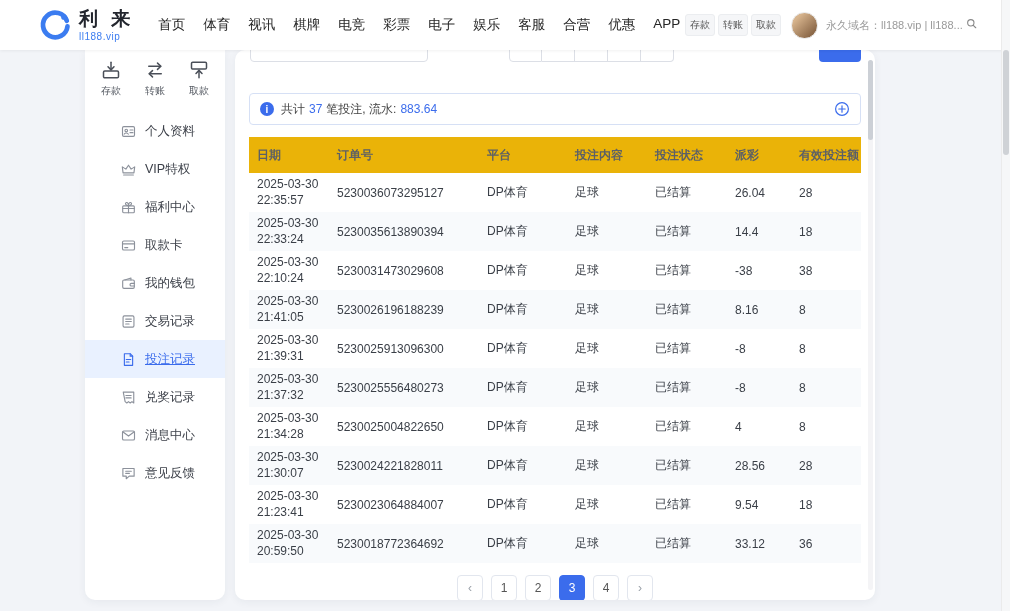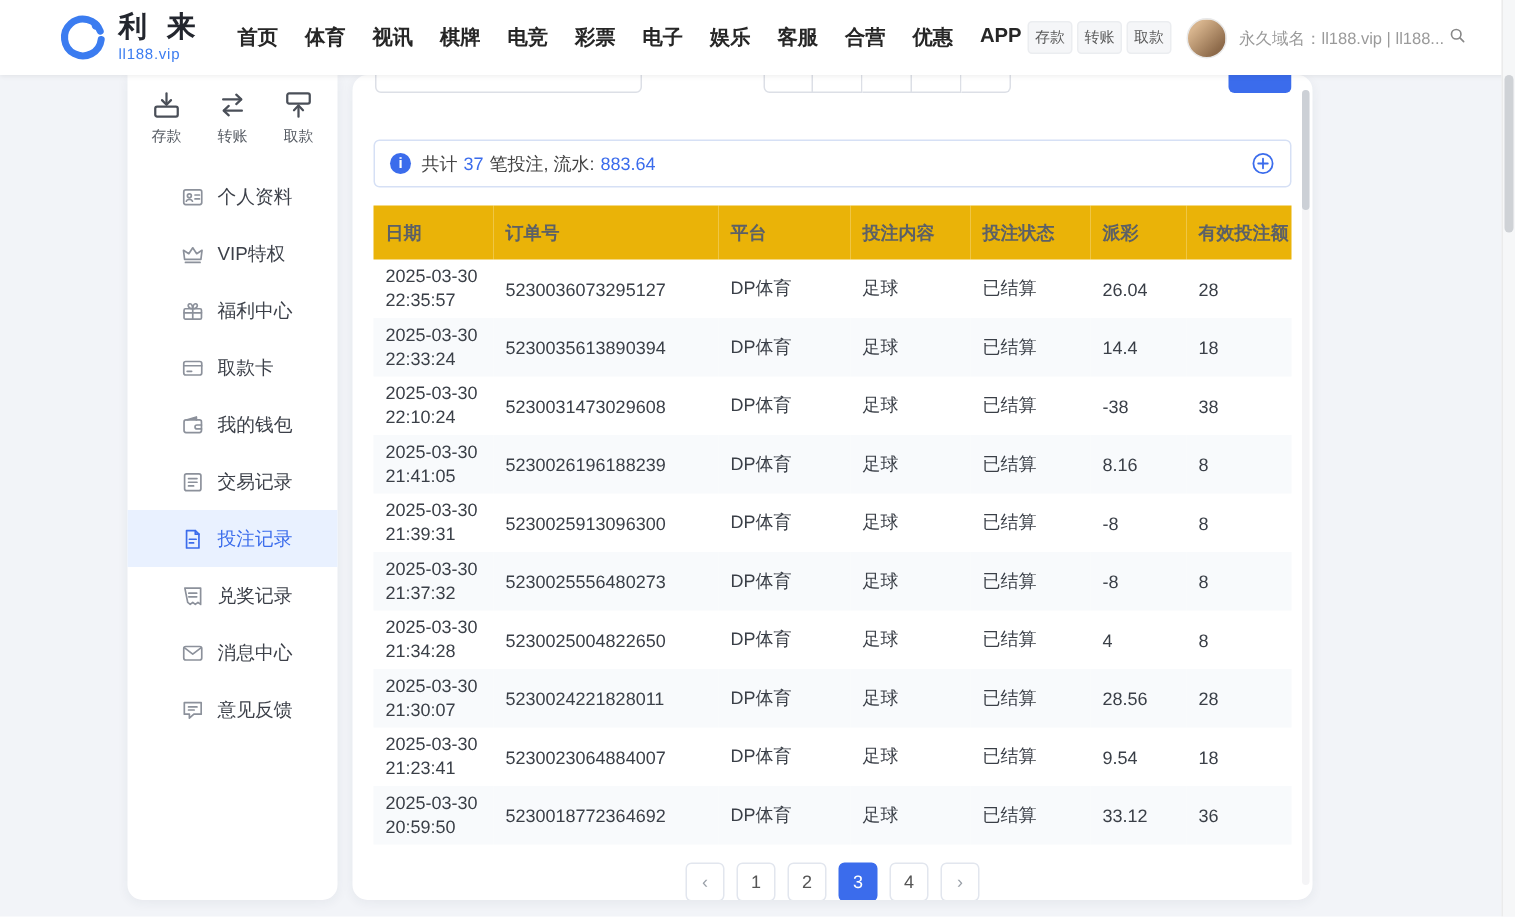--- a/index.html
+++ b/index.html
@@ -13,21 +13,21 @@
   
   .header {
     position:absolute; top:0; left:0; width:1010px; height:50px;
     background:#fff; display:flex; align-items:center;
     padding:0 16px 0 38px; box-shadow:0 1px 3px rgba(0,0,0,.06); z-index:10;
   }
   .logo { display:flex; align-items:center; gap:7px; cursor:pointer; }
   .logo-title { font-size:19px; font-weight:700; color:#23262e; letter-spacing:4px; line-height:1; white-space:nowrap; }
   .logo-domain { font-size:10px; color:#3b7cf0; margin-top:3px; letter-spacing:.5px; }
   .nav { display:flex; gap:18px; margin-left:24px; }
-  .nav-item { font-size:13.5px; font-weight:700; color:#262626; cursor:pointer; white-space:nowrap; text-decoration:none; }
+  .nav-item { font-size:13.5px; font-weight:400; color:#262626; cursor:pointer; white-space:nowrap; text-decoration:none; }
   .header-right { margin-left:auto; display:flex; align-items:center; gap:8px; }
   .wallet-actions { display:flex; gap:3px; margin-right:2px; }
   .wa-btn { font-size:10px; color:#595959; background:#f5f6f8; border:1px solid #ebedf0; border-radius:3px; padding:3px 4px; cursor:pointer; white-space:nowrap; }
   .avatar { width:27px; height:27px; border-radius:50%; flex:none; cursor:pointer;
     background:linear-gradient(135deg,#d7b48d 20%,#8d6a4a 80%); border:1px solid #e8e8e8; }
   .user-block { display:flex; flex-direction:column; justify-content:center; gap:3px; min-width:168px; }
   .user-line1 { display:flex; align-items:baseline; gap:12px; }
   .user-name { font-size:12px; color:#333; font-weight:700; cursor:pointer; }
   .assets-label { font-size:11px; color:#666; }
   .assets-value { font-size:11px; color:#e2641b; font-weight:700; }
@@ -38,21 +38,21 @@
     position:absolute; left:85px; top:50px; width:140px; height:550px;
     background:#fff; border-radius:0 0 10px 10px; box-shadow:0 2px 8px rgba(31,45,70,.06);
   }
   .quick-actions { display:flex; justify-content:space-between; padding:10px 16px 4px; }
   .qa { display:flex; flex-direction:column; align-items:center; gap:4px; cursor:pointer; color:#4a4f58; }
   .qa-label { font-size:10px; color:#565b63; }
   .side-menu { margin-top:10px; }
   .menu-item { height:38px; display:flex; align-items:center; gap:9px; padding-left:36px;
     font-size:12.5px; color:#3c4049; cursor:pointer; }
   .menu-item .icon { color:#8c919b; display:flex; }
-  .menu-item.active { background:#e9f1ff; color:#3b6cec; }
+  .menu-item.active { background:#e9f1ff; color:#3b6cec;text-decoration:underline; }
   .menu-item.active .icon { color:#3b6cec; }
   .icon svg { width:15px; height:15px; display:block; }
   .qa .icon svg { width:20px; height:20px; }
   
   .main-card {
     position:absolute; left:235px; top:50px; width:640px; height:550px;
     background:#fff; border-radius:10px; box-shadow:0 2px 8px rgba(31,45,70,.06); overflow:hidden;
   }
   .filter-strip { position:relative; height:13px; margin:0 14px; overflow:hidden; }
   .f-input { position:absolute; top:-18px; left:1px; width:178px; height:30px;

